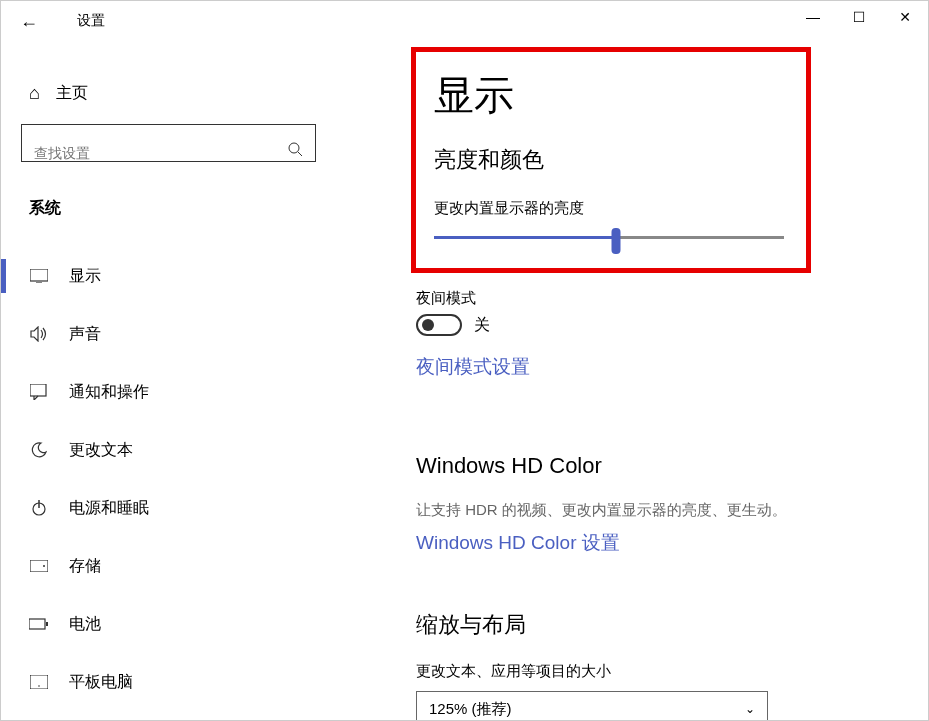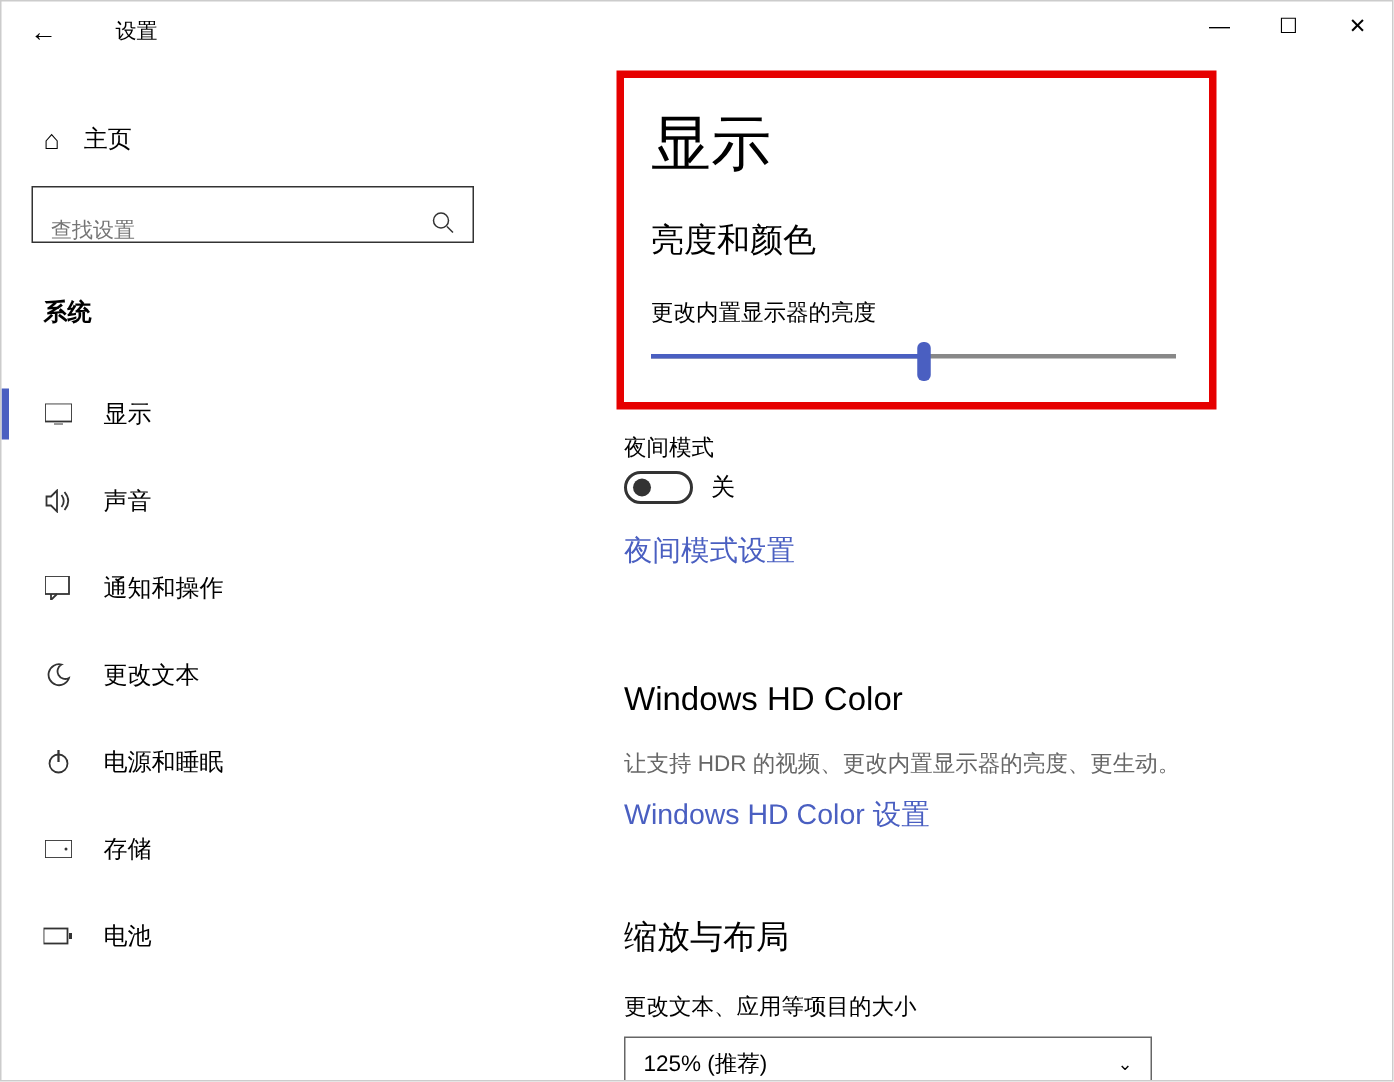--- a/index.html
+++ b/index.html
@@ -308,20 +308,29 @@
         </div>
         <div class="nav-item">
           <span class="nav-icon">
             <svg width="20" height="12" viewBox="0 0 20 12">
               <rect x="0" y="1" width="16" height="10" fill="none" stroke="#333" stroke-width="1.2"></rect>
               <rect x="17" y="4" width="2" height="4" fill="#333"></rect>
             </svg>
           </span>
           <span>电池</span>
         </div>
+        <div class="nav-item">
+          <span class="nav-icon">
+            <svg width="18" height="14" viewBox="0 0 18 14">
+              <rect x="0" y="0" width="18" height="14" rx="1" fill="none" stroke="#333" stroke-width="1.2"></rect>
+              <circle cx="9" cy="11" r="0.8" fill="#333"></circle>
+            </svg>
+          </span>
+          <span>平板电脑</span>
+        </div>
       </div>
   </div>
 
   <div class="content">
     <div class="highlight-box">
       <div class="page-title">显示</div>
       <div class="section-title">亮度和颜色</div>
       <div class="setting-label">更改内置显示器的亮度</div>
       <div class="slider">
         <div class="slider-track"></div>

